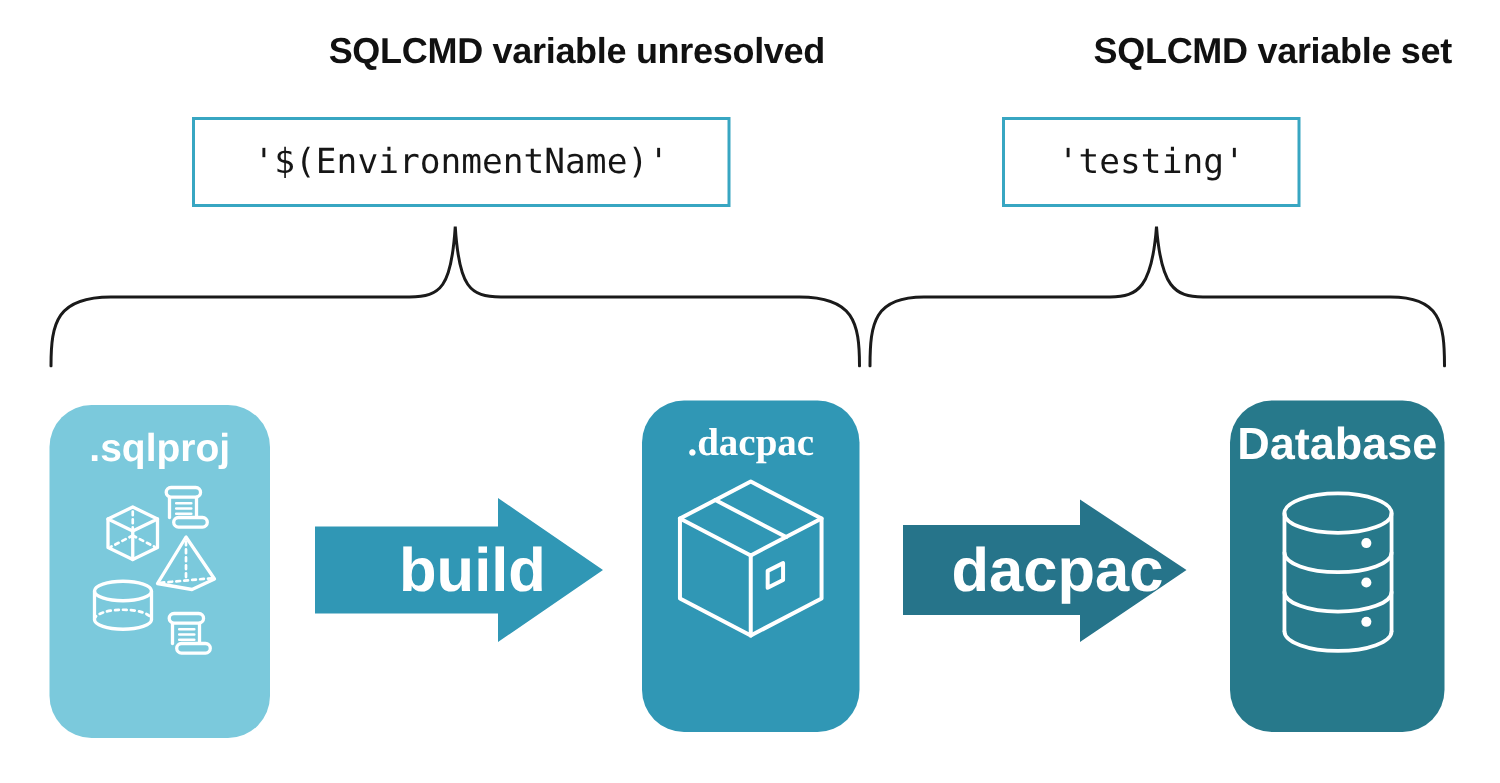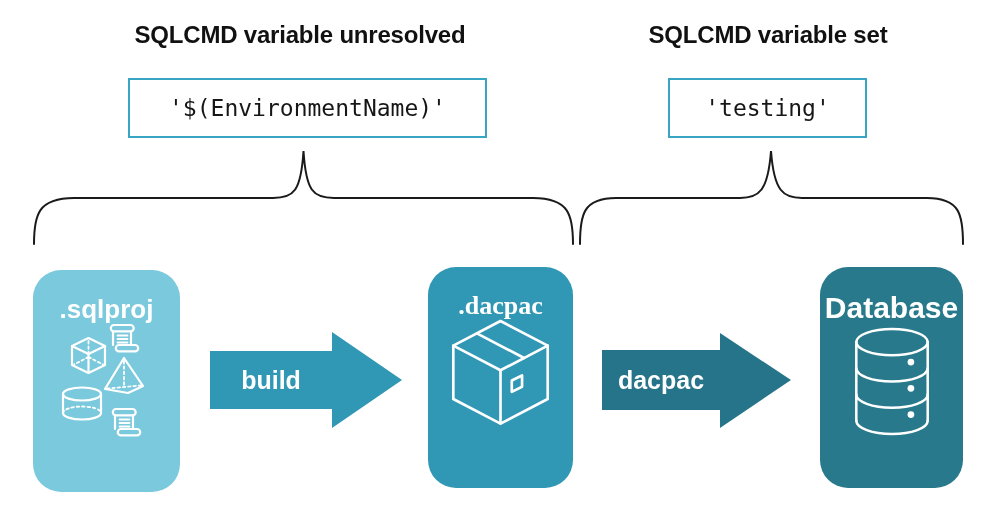--- a/index.html
+++ b/index.html
@@ -2,54 +2,54 @@
 <html><head>
 <meta charset="utf-8">
 <style>
   html,body{margin:0;padding:0;background:#ffffff;}
   .canvas{
     position:relative;width:1000px;height:522px;background:#ffffff;
     font-family:"Liberation Sans",sans-serif;overflow:hidden;
   }
   .heading{
     position:absolute;top:21px;font-weight:bold;font-size:24px;color:#111111;
-    text-align:center;letter-spacing:-0.2px;
+    text-align:right;letter-spacing:-0.2px;
   }
   #heading-left{left:50px;width:500px;}
   #heading-right{left:568px;width:400px;}
   .codebox{
     position:absolute;top:78px;height:60px;border:2.5px solid #38a6c2;
     box-sizing:border-box;background:#ffffff;display:flex;align-items:center;justify-content:center;
     font-family:"DejaVu Sans Mono",monospace;font-size:23px;color:#161616;
   }
   #codebox-left{left:128px;width:359px;}
   #codebox-right{left:668px;width:199px;}
   .brace{position:absolute;top:149px;}
   #brace-left{left:32px;}
   #brace-right{left:578px;}
   .stage{
     position:absolute;top:270px;border-radius:28px;color:#ffffff;
   }
   #stage-sqlproj{left:33px;width:147px;height:222px;}
   #stage-dacpac{left:428px;top:267px;width:145px;height:221px;}
   #stage-database{left:820px;top:267px;width:143px;height:221px;}
   .stage-label{
-    text-align:center;padding-top:24px;font-weight:bold;font-size:26px;letter-spacing:0;
+    text-align:center;padding-top:13px;font-weight:bold;font-size:26px;letter-spacing:0;
   }
   #stage-database .stage-label{font-size:30px;}
   .stage-icon{position:absolute;}
   #sqlproj-icons{left:26px;top:52px;}
   #dacpac-icon{left:21px;top:52px;}
   #database-icon{left:30px;top:60px;}
   .arrow-svg{position:absolute;}
   #arrow-build-svg{left:210px;top:331px;}
   #arrow-deploy-svg{left:602px;top:332px;}
   .arrow-label{
     position:absolute;top:350px;height:60px;display:flex;align-items:center;justify-content:center;
-    color:#ffffff;font-weight:bold;font-size:25px;
+    color:#ffffff;font-weight:bold;font-size:41px;padding-left:44px;
   }
   #arrow-build-label{left:210px;width:122px;}
   #arrow-deploy-label{left:602px;width:118px;}
 </style>
 </head>
 <body>
 
 <div class="canvas">
 
   <div class="heading" id="heading-left">SQLCMD variable unresolved</div>

